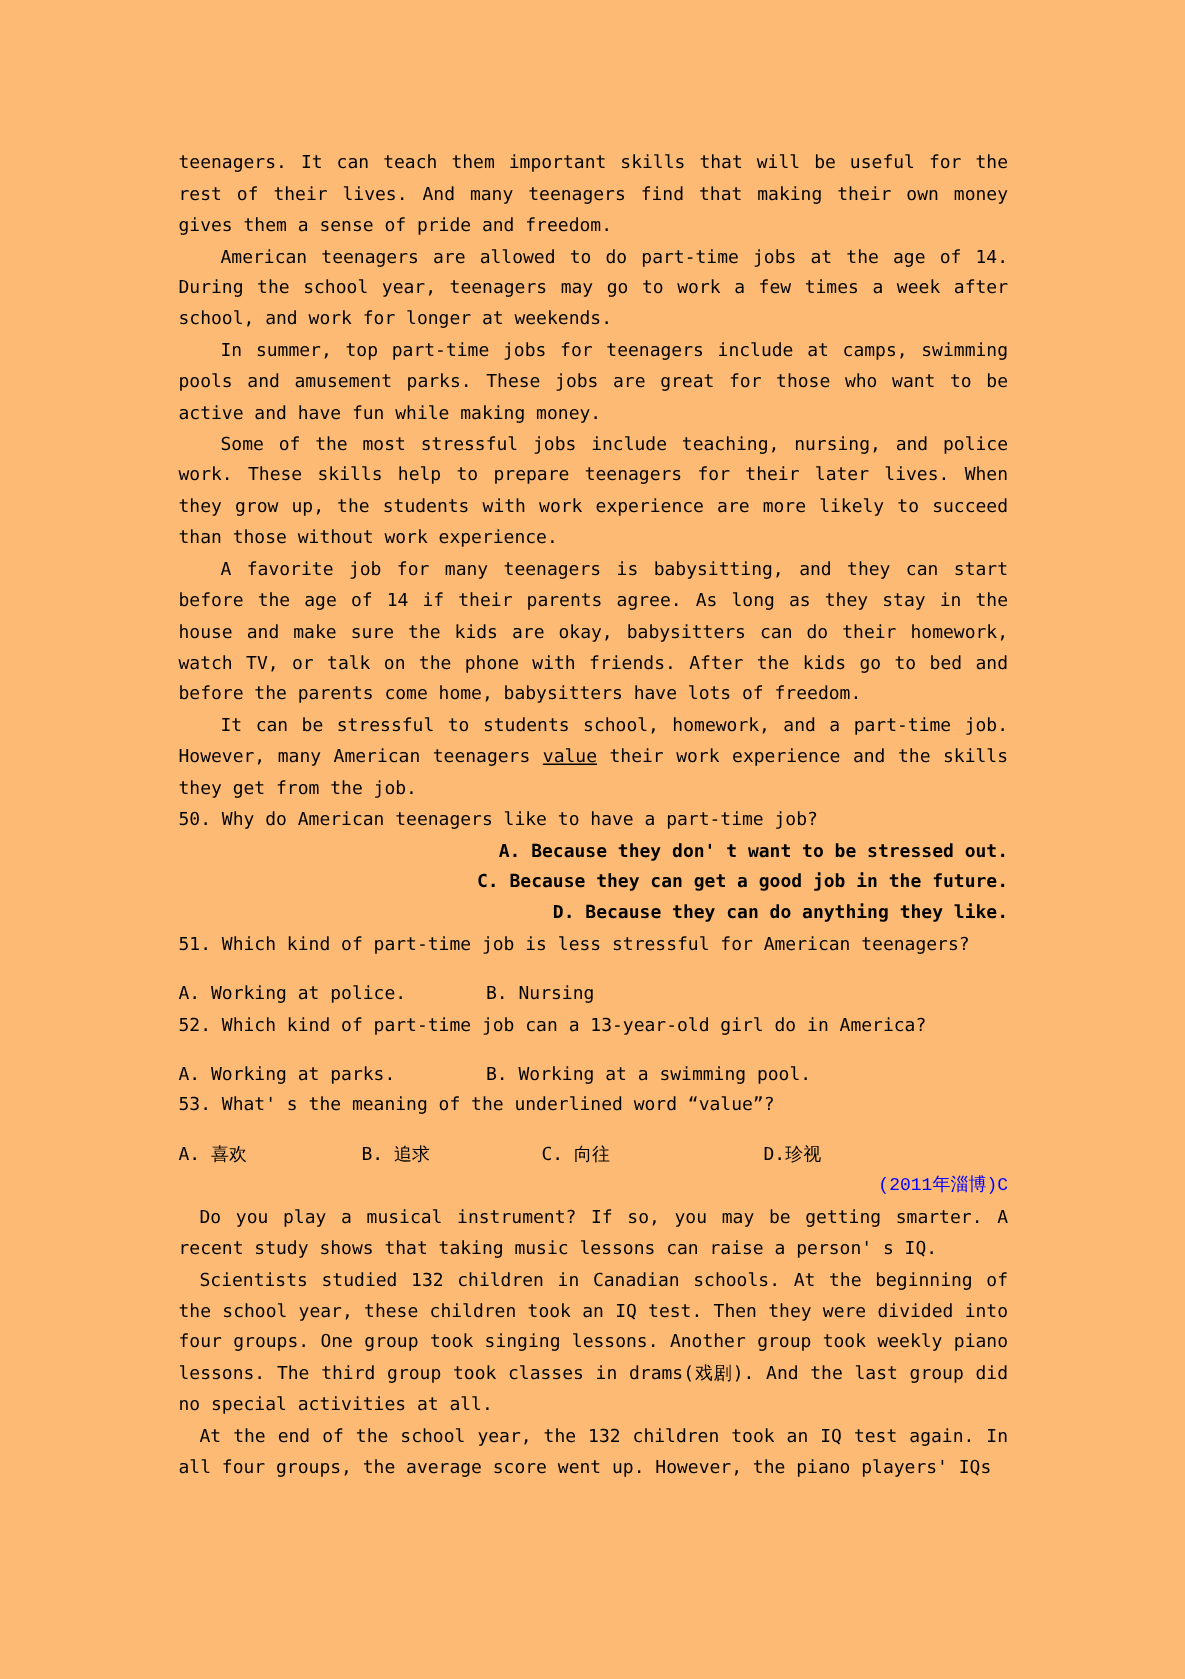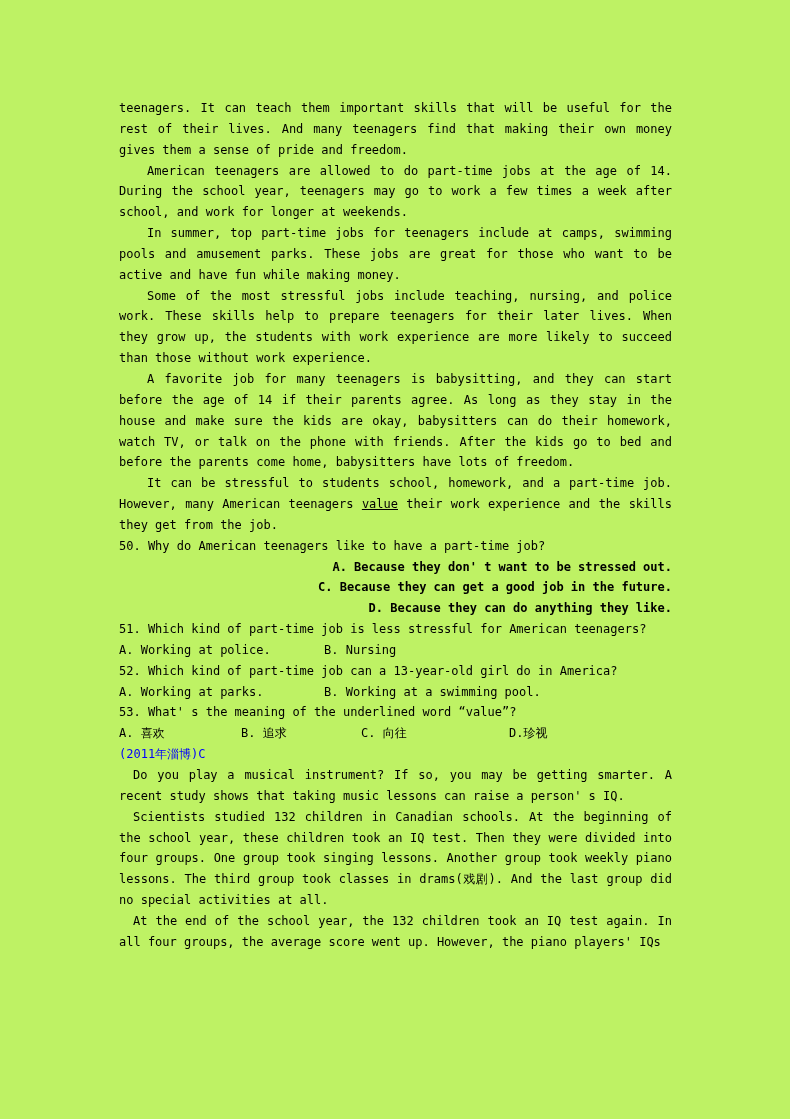--- a/index.html
+++ b/index.html
@@ -1,47 +1,47 @@
 <!DOCTYPE html>
 <html><head>
 <meta charset="utf-8">
 <style>
   html, body { margin: 0; padding: 0; background: #ffffff; }
   .page {
     position: relative;
     width: 790px;
     height: 1119px;
-    background: #bef264;
+    background: #fdba74;
     overflow: hidden;
     font-family: "DejaVu Sans Mono", "Liberation Mono", monospace;
     color: #000000;
   }
   .content {
     position: absolute;
     top: 98px;
     left: 119px;
     width: 553px;
     font-size: 12px;
     line-height: 20.85px;
   }
   .content p { margin: 0; padding: 0; }
   .para { text-align: justify; }
   .ind2 { text-indent: 28px; }   
   .ind1 { text-indent: 14px; }   
   .stem { text-align: left; }
   .pad6 { padding-left: 6px; }
   .opt  { padding-left: 28px; text-align: right; font-weight: bold; }
   .opt-row { padding-left: 19px; text-align: left; white-space: nowrap; }
-  .col  { display: inline-block; }
+  .col  { display: inline-block; margin-top: 12px; }
   .w205 { width: 205px; }
   .w122 { width: 122px; }
   .w120 { width: 120px; }
   .w148 { width: 148px; }
   .underline { text-decoration: underline; }
-  .center { text-align: left; }
+  .center { text-align: right; font-family: Liberation Mono, monospace; }
   .blue { color: #0000ff; }
 </style>
 </head>
 <body>
 
 <div class="page">
   <div class="content">
 
     <p class="para">teenagers. It can teach them important skills that will be useful for the rest of their lives. And many teenagers find that making their own money gives them a sense of pride and freedom.</p>
     <p class="para ind2">American teenagers are allowed to do part-time jobs at the age of 14. During the school year, teenagers may go to work a few times a week after school, and work for longer at weekends.</p>

